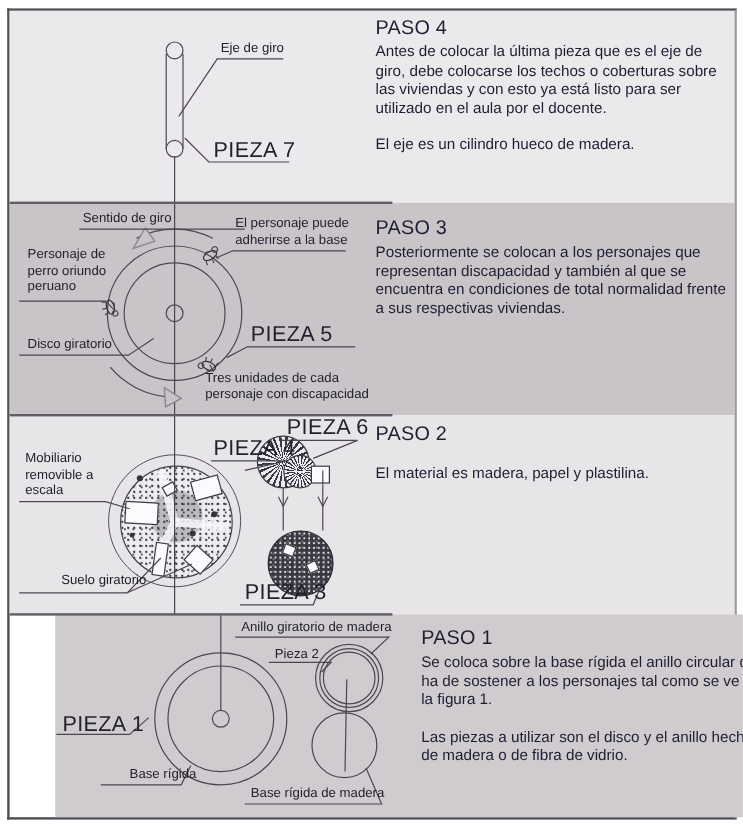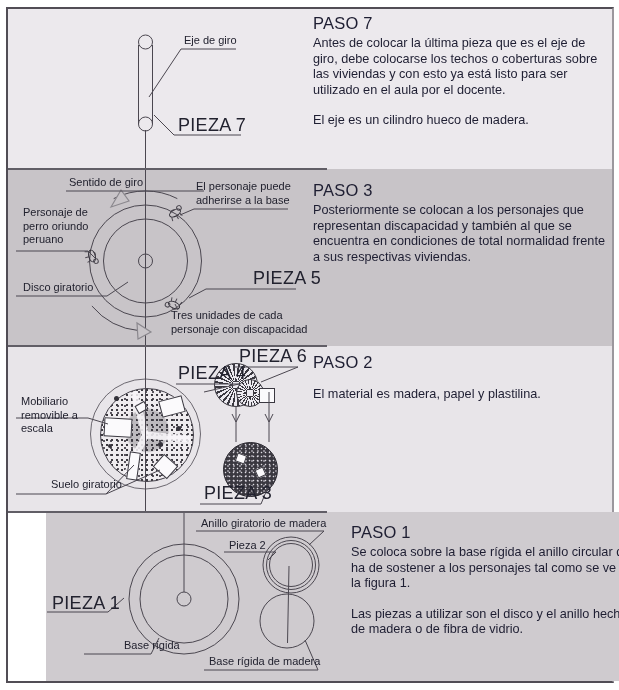--- a/index.html
+++ b/index.html
@@ -56,21 +56,21 @@
         <line x1="144.5" y1="36" x2="144.5" y2="115"></line>
         <circle cx="137.5" cy="33" r="7"></circle>
         <circle cx="137.5" cy="115" r="7"></circle>
       </g>
       <polyline points="141,88 173,40 228,40"></polyline>
       <polyline points="146,106 166,126 233,126"></polyline>
     </svg>
     <div class="lbl" style="left:176px;top:25px;">Eje de giro</div>
     <div class="lbl big" style="left:170px;top:108px;">PIEZA 7</div>
     <div class="step" style="top:5px;">
-      <div class="step-title">PASO 7</div>
+      <div class="step-title">PASO 4</div>
       <p>Antes de colocar la última pieza que es el eje de giro, debe colocarse los techos o coberturas sobre las viviendas y con esto ya está listo para ser utilizado en el aula por el docente.</p>
       <p class="gap">El eje es un cilindro hueco de madera.</p>
     </div>
   </section>
 
   <section class="band g1" style="top:160px;height:177px;">
     <svg class="ovl" width="320" height="177" viewBox="0 0 320 177">
       <line x1="137.5" y1="0" x2="137.5" y2="177"></line>
       <g>
         <circle cx="137.5" cy="92" r="56"></circle>
@@ -103,21 +103,21 @@
       <polyline points="172,46 186,40 280,40"></polyline>
       <polyline points="8,82 80,82 87,89"></polyline>
       <polyline points="120,113 99,127 8,127"></polyline>
       <polyline points="181,129 198,120 288,120"></polyline>
       <line x1="170" y1="141" x2="167" y2="135"></line>
     </svg>
     <div class="lbl" style="left:61px;top:7px;">Sentido de giro</div>
     <div class="lbl" style="left:15px;top:37px;width:80px;">Personaje de perro oriundo peruano</div>
     <div class="lbl" style="left:188px;top:11px;width:98px;">El personaje puede adherirse a la base</div>
     <div class="lbl" style="left:15px;top:112px;">Disco giratorio</div>
-    <div class="lbl big" style="left:201px;top:101px;margin-left:44px;">PIEZA 5</div>
+    <div class="lbl big" style="left:201px;top:101px;">PIEZA 5</div>
     <div class="lbl" style="left:163px;top:140px;width:140px;">Tres unidades de cada personaje con discapacidad</div>
     <div class="step" style="top:12px;">
       <div class="step-title">PASO 3</div>
       <p>Posteriormente se colocan a los personajes que representan discapacidad y también al que se encuentra en condiciones de total normalidad frente a sus respectivas viviendas.</p>
     </div>
   </section>
 
   <section class="band l2" style="top:337px;height:166px;">
     <div class="texture" style="left:92px;top:42px;width:92px;height:92px;"></div>
     <div class="strip" style="transform:rotate(-15deg);"></div>
@@ -145,21 +145,21 @@
       <polyline points="224,68 228,76 232,68"></polyline>
       <line x1="261" y1="46" x2="261" y2="96"></line>
       <polyline points="257,68 261,76 265,68"></polyline>
       <polyline points="8,72 80,72 100,78"></polyline>
       <polyline points="168,38 231,38 196,46"></polyline>
       <polyline points="226,21 290,21 253,36"></polyline>
       <polyline points="126,119 98,148 8,148"></polyline>
       <line x1="98" y1="148" x2="152" y2="124"></line>
       <polyline points="192,158 253,158 262,136"></polyline>
     </svg>
-    <div class="lbl" style="left:13px;top:30px;width:75px;margin-top:19px;">Mobiliario removible a escala</div>
+    <div class="lbl" style="left:13px;top:30px;width:75px;">Mobiliario removible a escala</div>
     <div class="lbl big" style="left:170px;top:19px;">PIEZA 4</div>
     <div class="lbl big" style="left:231px;top:2px;">PIEZA 6</div>
     <div class="lbl" style="left:15px;top:132px;margin-left:28px;">Suelo giratorio</div>
     <div class="lbl big" style="left:196px;top:139px;">PIEZA 3</div>
     <div class="step" style="top:7px;">
       <div class="step-title">PASO 2</div>
       <p class="gap">El material es madera, papel y plastilina.</p>
     </div>
   </section>
 
@@ -180,21 +180,21 @@
       <line x1="243" y1="54" x2="241.5" y2="131"></line>
       <polyline points="150,19 278,19 263,33"></polyline>
       <polyline points="178,40 230,40 222,48"></polyline>
       <polyline points="78,86 62,100 1,100"></polyline>
       <polyline points="113,126 105,142 38,142"></polyline>
       <polyline points="259,128 272,158 158,158"></polyline>
     </svg>
     <div class="lbl" style="left:155px;top:5px;width:140px;">Anillo giratorio de madera</div>
     <div class="lbl" style="left:183px;top:27px;">Pieza 2</div>
     <div class="lbl big" style="left:6px;top:83px;">PIEZA 1</div>
-    <div class="lbl" style="left:60px;top:127px;padding-left:18px;">Base rígida</div>
+    <div class="lbl" style="left:44px;top:127px;padding-left:18px;">Base rígida</div>
     <div class="lbl" style="left:163px;top:143px;">Base rígida de madera</div>
     <div class="step" style="top:11px;">
       <div class="step-title">PASO 1</div>
       <p>Se coloca sobre la base rígida el anillo circular que ha de sostener a los personajes tal como se ve en la figura 1.</p>
       <p class="gap">Las piezas a utilizar son el disco y el anillo hechos de madera o de fibra de vidrio.</p>
     </div>
   </section>
 
   <div class="sep" style="top:159px;"></div>
   <div class="sep" style="top:336px;"></div>

